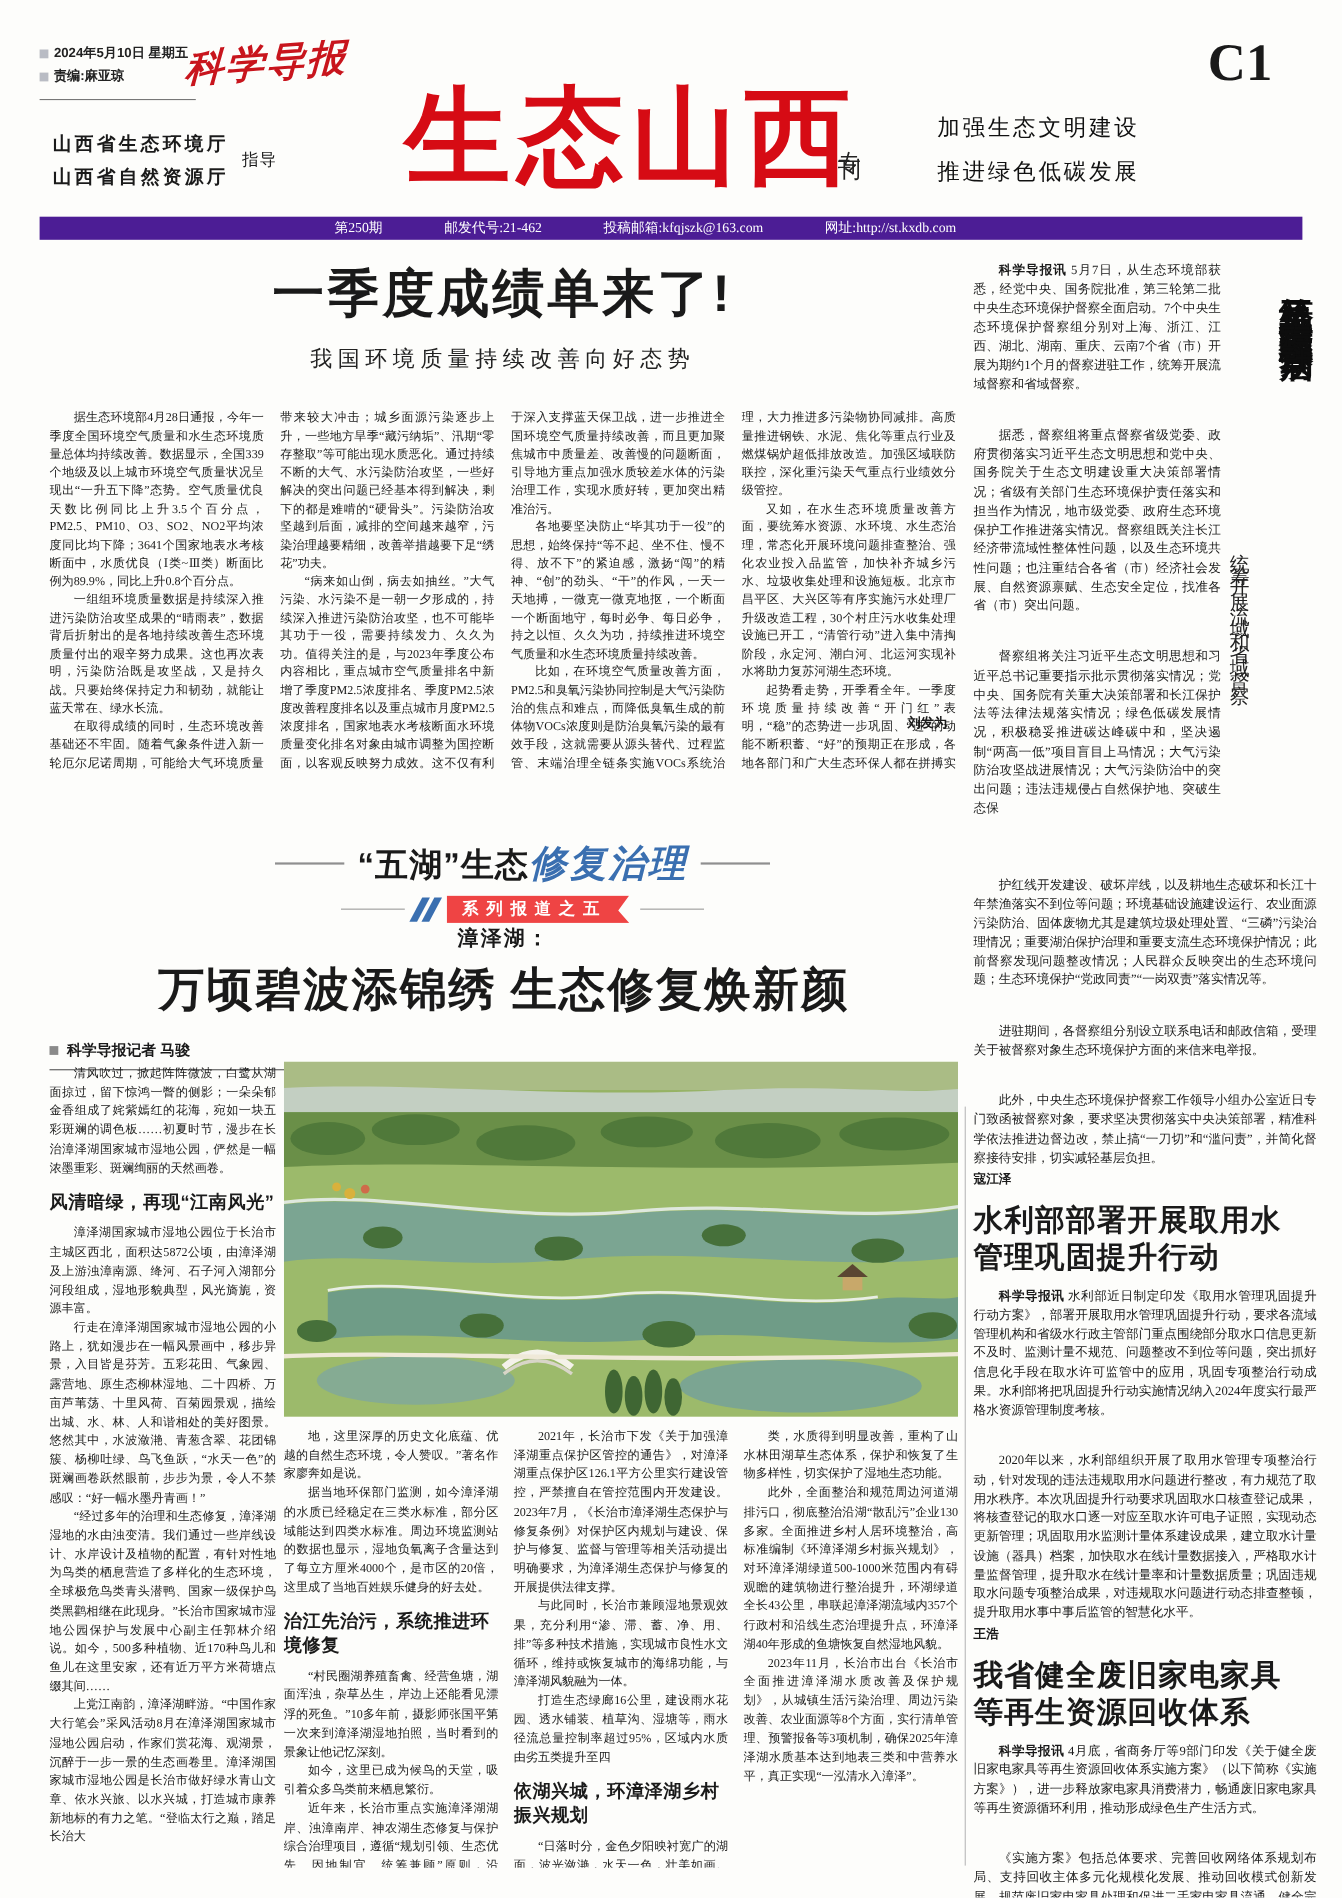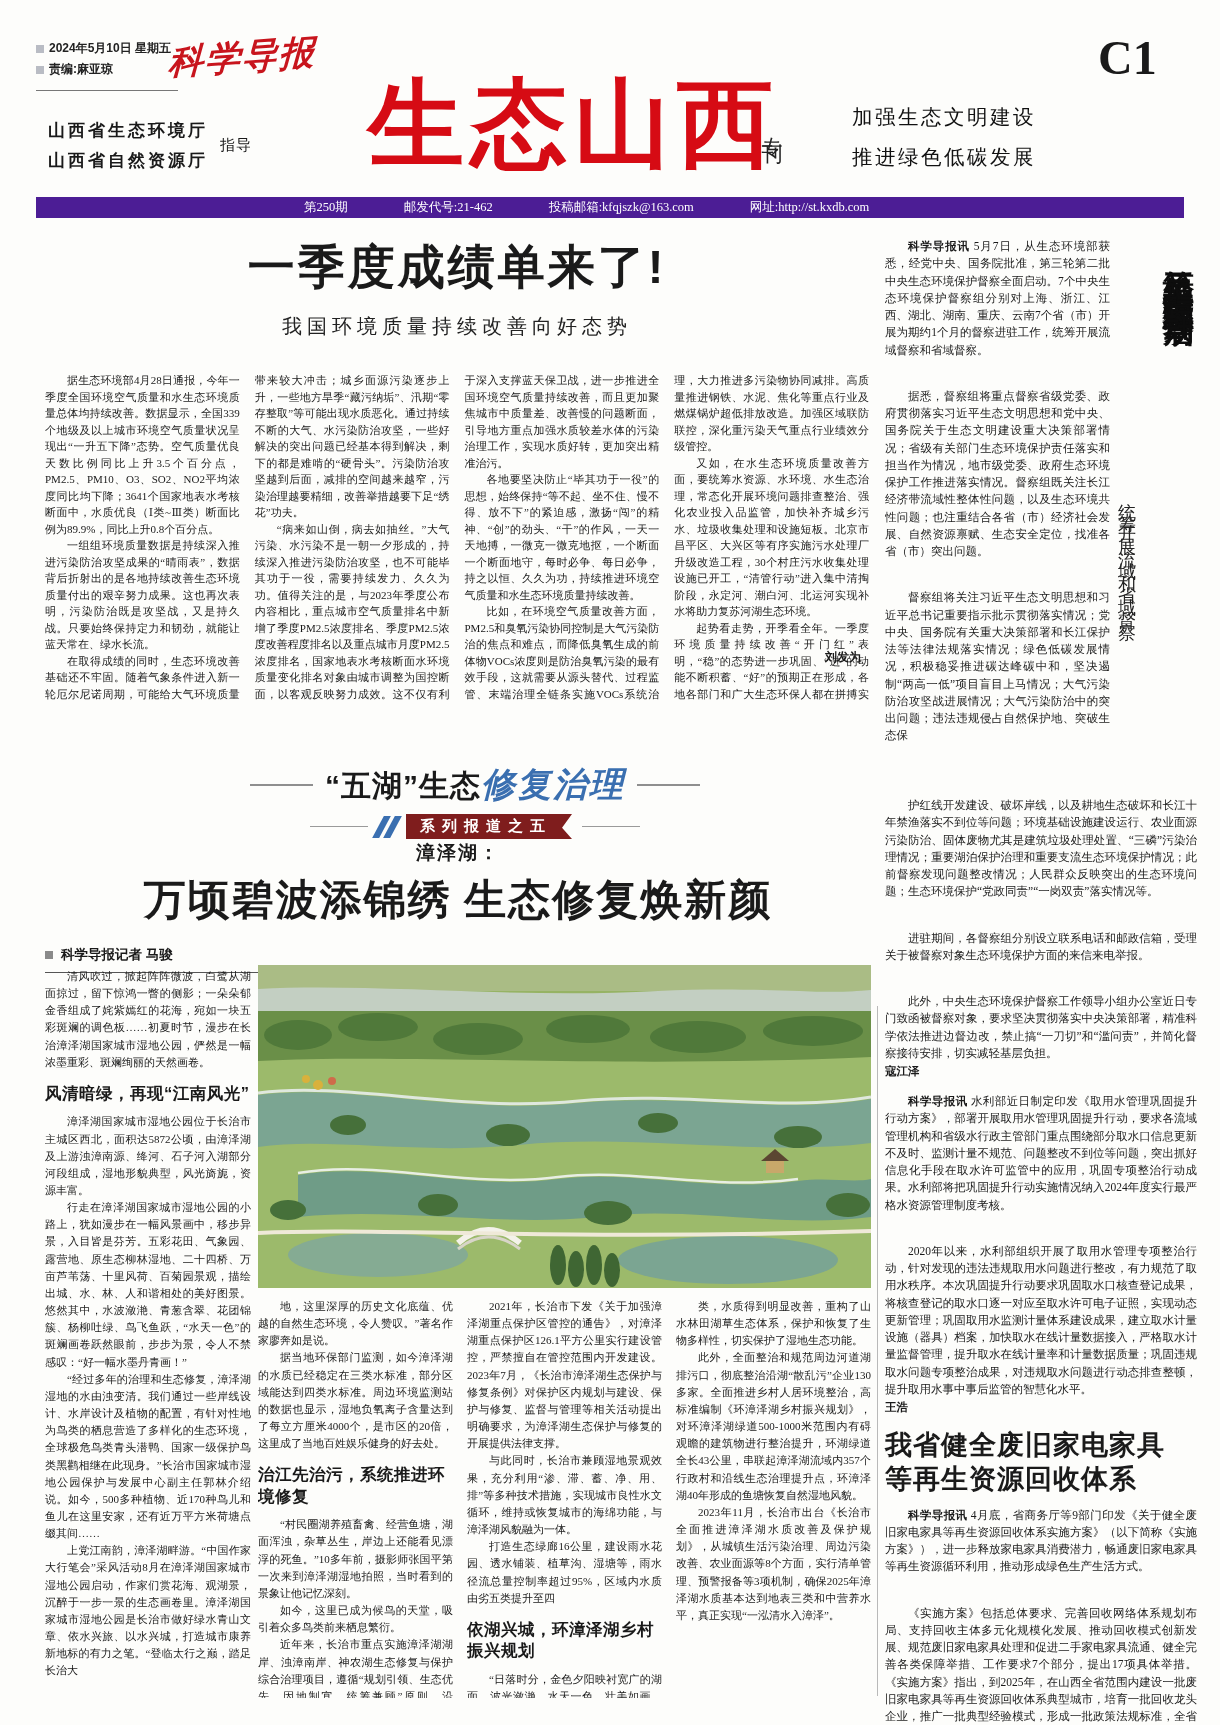--- a/index.html
+++ b/index.html
@@ -61,21 +61,21 @@
   .series-row{display:flex;align-items:center;gap:12px;}
   .series-line{flex:1;height:2px;background:#8f8f8f;}
   .series-title{white-space:nowrap;font-weight:900;font-size:30px;letter-spacing:1px;
     font-family:"Liberation Sans","DejaVu Sans",sans-serif;}
   .series-title .blue{color:#3a6fb0;font-style:italic;font-family:"Liberation Serif",serif;
     font-size:34px;letter-spacing:2px;}
   .series-ribbon-row{display:flex;align-items:center;gap:10px;margin-top:6px;padding:0 60px;}
   .ribbon-line{flex:1;height:1.5px;background:#9a9a9a;}
   .slashes{display:flex;gap:4px;}
   .slash{width:7px;height:22px;background:#3a6fb0;transform:skewX(-28deg);}
-  .ribbon{background:#7f1d1d;color:#fff;font-family:"Liberation Sans","DejaVu Sans",sans-serif;
+  .ribbon{background:#ef4444;color:#fff;font-family:"Liberation Sans","DejaVu Sans",sans-serif;
     font-weight:bold;font-size:15px;letter-spacing:7px;padding:3px 20px 3px 14px;white-space:nowrap;
     clip-path:polygon(0 0,100% 0,94% 55%,100% 100%,0 100%);}
   
   .feature{left:45px;top:840px;width:826px;height:858px;}
   .kicker{text-align:center;font-size:19px;font-weight:bold;letter-spacing:2px;}
   .feature-headline{margin:6px 0 0;text-align:center;font-family:"Liberation Serif",serif;
     font-weight:900;font-size:42px;letter-spacing:2px;}
   .feature-byline{margin-top:18px;width:596px;border-bottom:1.5px solid #555;padding-bottom:8px;
     display:flex;align-items:center;gap:8px;font-family:"Liberation Sans","DejaVu Sans",sans-serif;
     font-weight:bold;font-size:13.5px;}
@@ -151,20 +151,24 @@
     <div class="insp-headline-v">第三轮第二批中央生态环保督察启动</div>
     <div class="insp-wide">
         <p class="para">护红线开发建设、破坏岸线，以及耕地生态破坏和长江十年禁渔落实不到位等问题；环境基础设施建设运行、农业面源污染防治、固体废物尤其是建筑垃圾处理处置、“三磷”污染治理情况；重要湖泊保护治理和重要支流生态环境保护情况；此前督察发现问题整改情况；人民群众反映突出的生态环境问题；生态环境保护“党政同责”“一岗双责”落实情况等。</p>
         <p class="para">进驻期间，各督察组分别设立联系电话和邮政信箱，受理关于被督察对象生态环境保护方面的来信来电举报。</p>
         <p class="para">此外，中央生态环境保护督察工作领导小组办公室近日专门致函被督察对象，要求坚决贯彻落实中央决策部署，精准科学依法推进边督边改，禁止搞“一刀切”和“滥问责”，并简化督察接待安排，切实减轻基层负担。</p>
       </div>
     <div class="news-byline">寇江泽</div>
   </div>
 
   <div class="brief">
+    <div class="brief-headline">
+        <div class="hl-line">水利部部署开展取用水</div>
+        <div class="hl-line">管理巩固提升行动</div>
+      </div>
     <p class="first-para"><b class="dateline">科学导报讯</b> <span>水利部近日制定印发《取用水管理巩固提升行动方案》，部署开展取用水管理巩固提升行动，要求各流域管理机构和省级水行政主管部门重点围绕部分取水口信息更新不及时、监测计量不规范、问题整改不到位等问题，突出抓好信息化手段在取水许可监管中的应用，巩固专项整治行动成果。水利部将把巩固提升行动实施情况纳入2024年度实行最严格水资源管理制度考核。</span></p>
     <div>
         <p class="para">2020年以来，水利部组织开展了取用水管理专项整治行动，针对发现的违法违规取用水问题进行整改，有力规范了取用水秩序。本次巩固提升行动要求巩固取水口核查登记成果，将核查登记的取水口逐一对应至取水许可电子证照，实现动态更新管理；巩固取用水监测计量体系建设成果，建立取水计量设施（器具）档案，加快取水在线计量数据接入，严格取水计量监督管理，提升取水在线计量率和计量数据质量；巩固违规取水问题专项整治成果，对违规取水问题进行动态排查整顿，提升取用水事中事后监管的智慧化水平。</p>
       </div>
     <div class="news-byline">王浩</div>
   </div>
 
   <div class="brief">
     <div class="brief-headline">
         <div class="hl-line">我省健全废旧家电家具</div>

